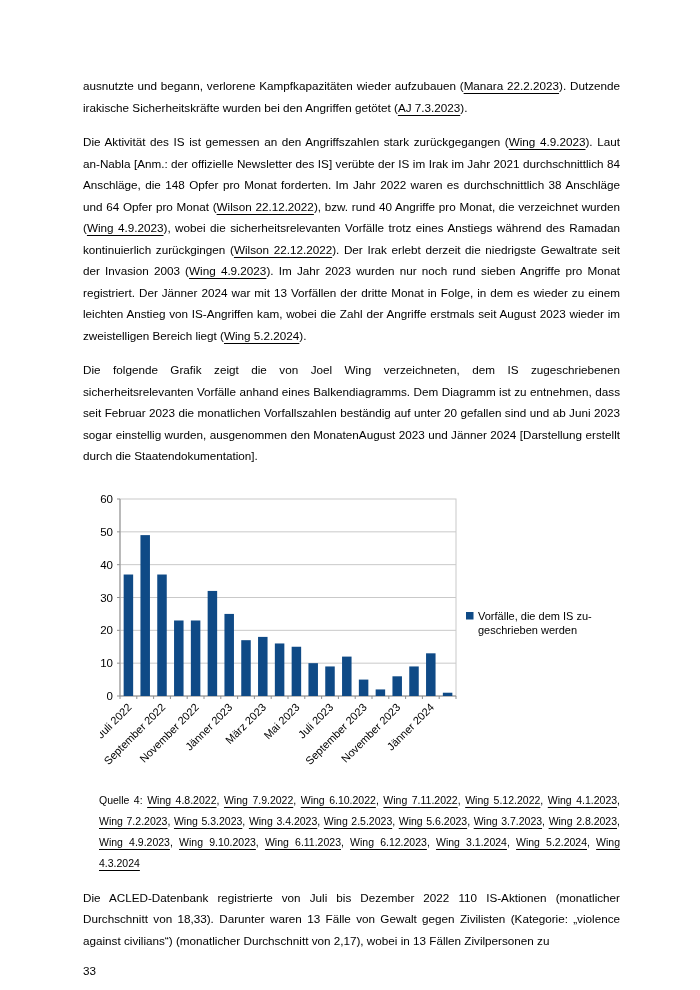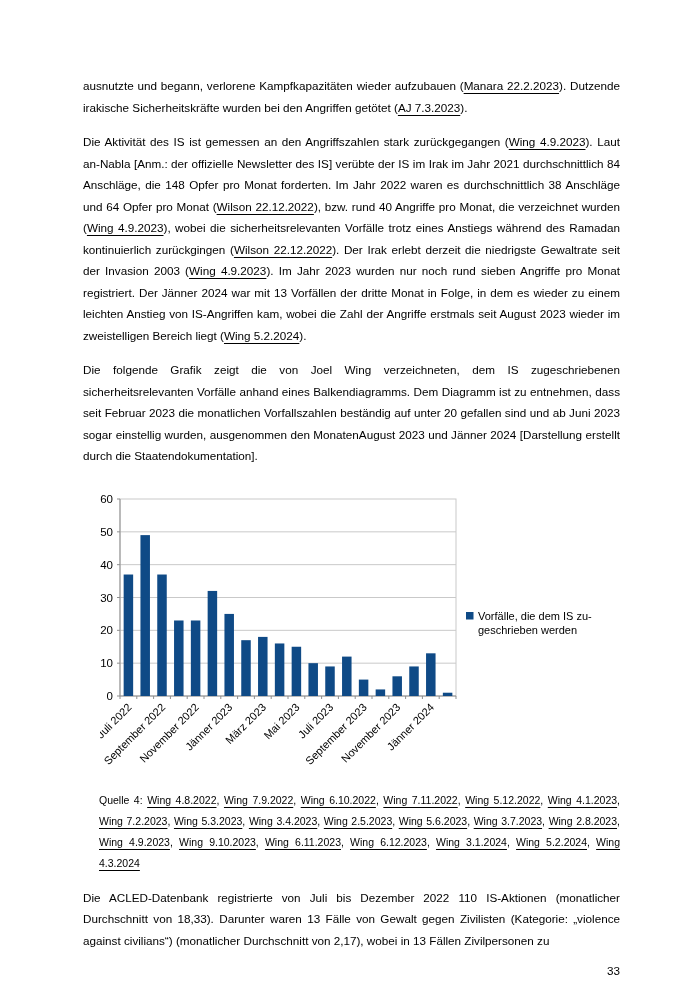--- a/index.html
+++ b/index.html
@@ -18,21 +18,21 @@
     margin:10px 0 13px 16px;
   }
   span.u{
     text-decoration:underline;
     text-decoration-thickness:0.8px;
     text-underline-offset:2.5px;
   }
   .chart{margin:6px 0 4px 17px;width:520px;height:300px;}
   .chart svg{display:block;}
   .page-number{
-    text-align:right;font-size:11.7px;margin-top:12px;
+    text-align:left;font-size:11.7px;margin-top:12px;
   }
 </style>
 </head>
 <body>
 
 <div class="content">
 
   <p class="body-text"><span>ausnutzte und begann, verlorene Kampfkapazitäten wieder aufzubauen (</span><span class="u">Manara 22.2.2023</span><span>). Dutzende irakische Sicherheitskräfte wurden bei den Angriffen getötet (</span><span class="u">AJ 7.3.2023</span><span>).</span></p>
 
   <p class="body-text"><span>Die Aktivität des IS ist gemessen an den Angriffszahlen stark zurückgegangen (</span><span class="u">Wing 4.9.2023</span><span>). Laut an-Nabla [Anm.: der offizielle Newsletter des IS] verübte der IS im Irak im Jahr 2021 durchschnittlich 84 Anschläge, die 148 Opfer pro Monat forderten. Im Jahr 2022 waren es durchschnittlich 38 Anschläge und 64 Opfer pro Monat (</span><span class="u">Wilson 22.12.2022</span><span>), bzw. rund 40 Angriffe pro Monat, die verzeichnet wurden (</span><span class="u">Wing 4.9.2023</span><span>), wobei die sicherheitsrelevanten Vorfälle trotz eines Anstiegs während des Ramadan kontinuierlich zurückgingen (</span><span class="u">Wilson 22.12.2022</span><span>). Der Irak erlebt derzeit die niedrigste Gewaltrate seit der Invasion 2003 (</span><span class="u">Wing 4.9.2023</span><span>). Im Jahr 2023 wurden nur noch rund sieben Angriffe pro Monat registriert. Der Jänner 2024 war mit 13 Vorfällen der dritte Monat in Folge, in dem es wieder zu einem leichten Anstieg von IS-Angriffen kam, wobei die Zahl der Angriffe erstmals seit August 2023 wieder im zweistelligen Bereich liegt (</span><span class="u">Wing 5.2.2024</span><span>).</span></p>

